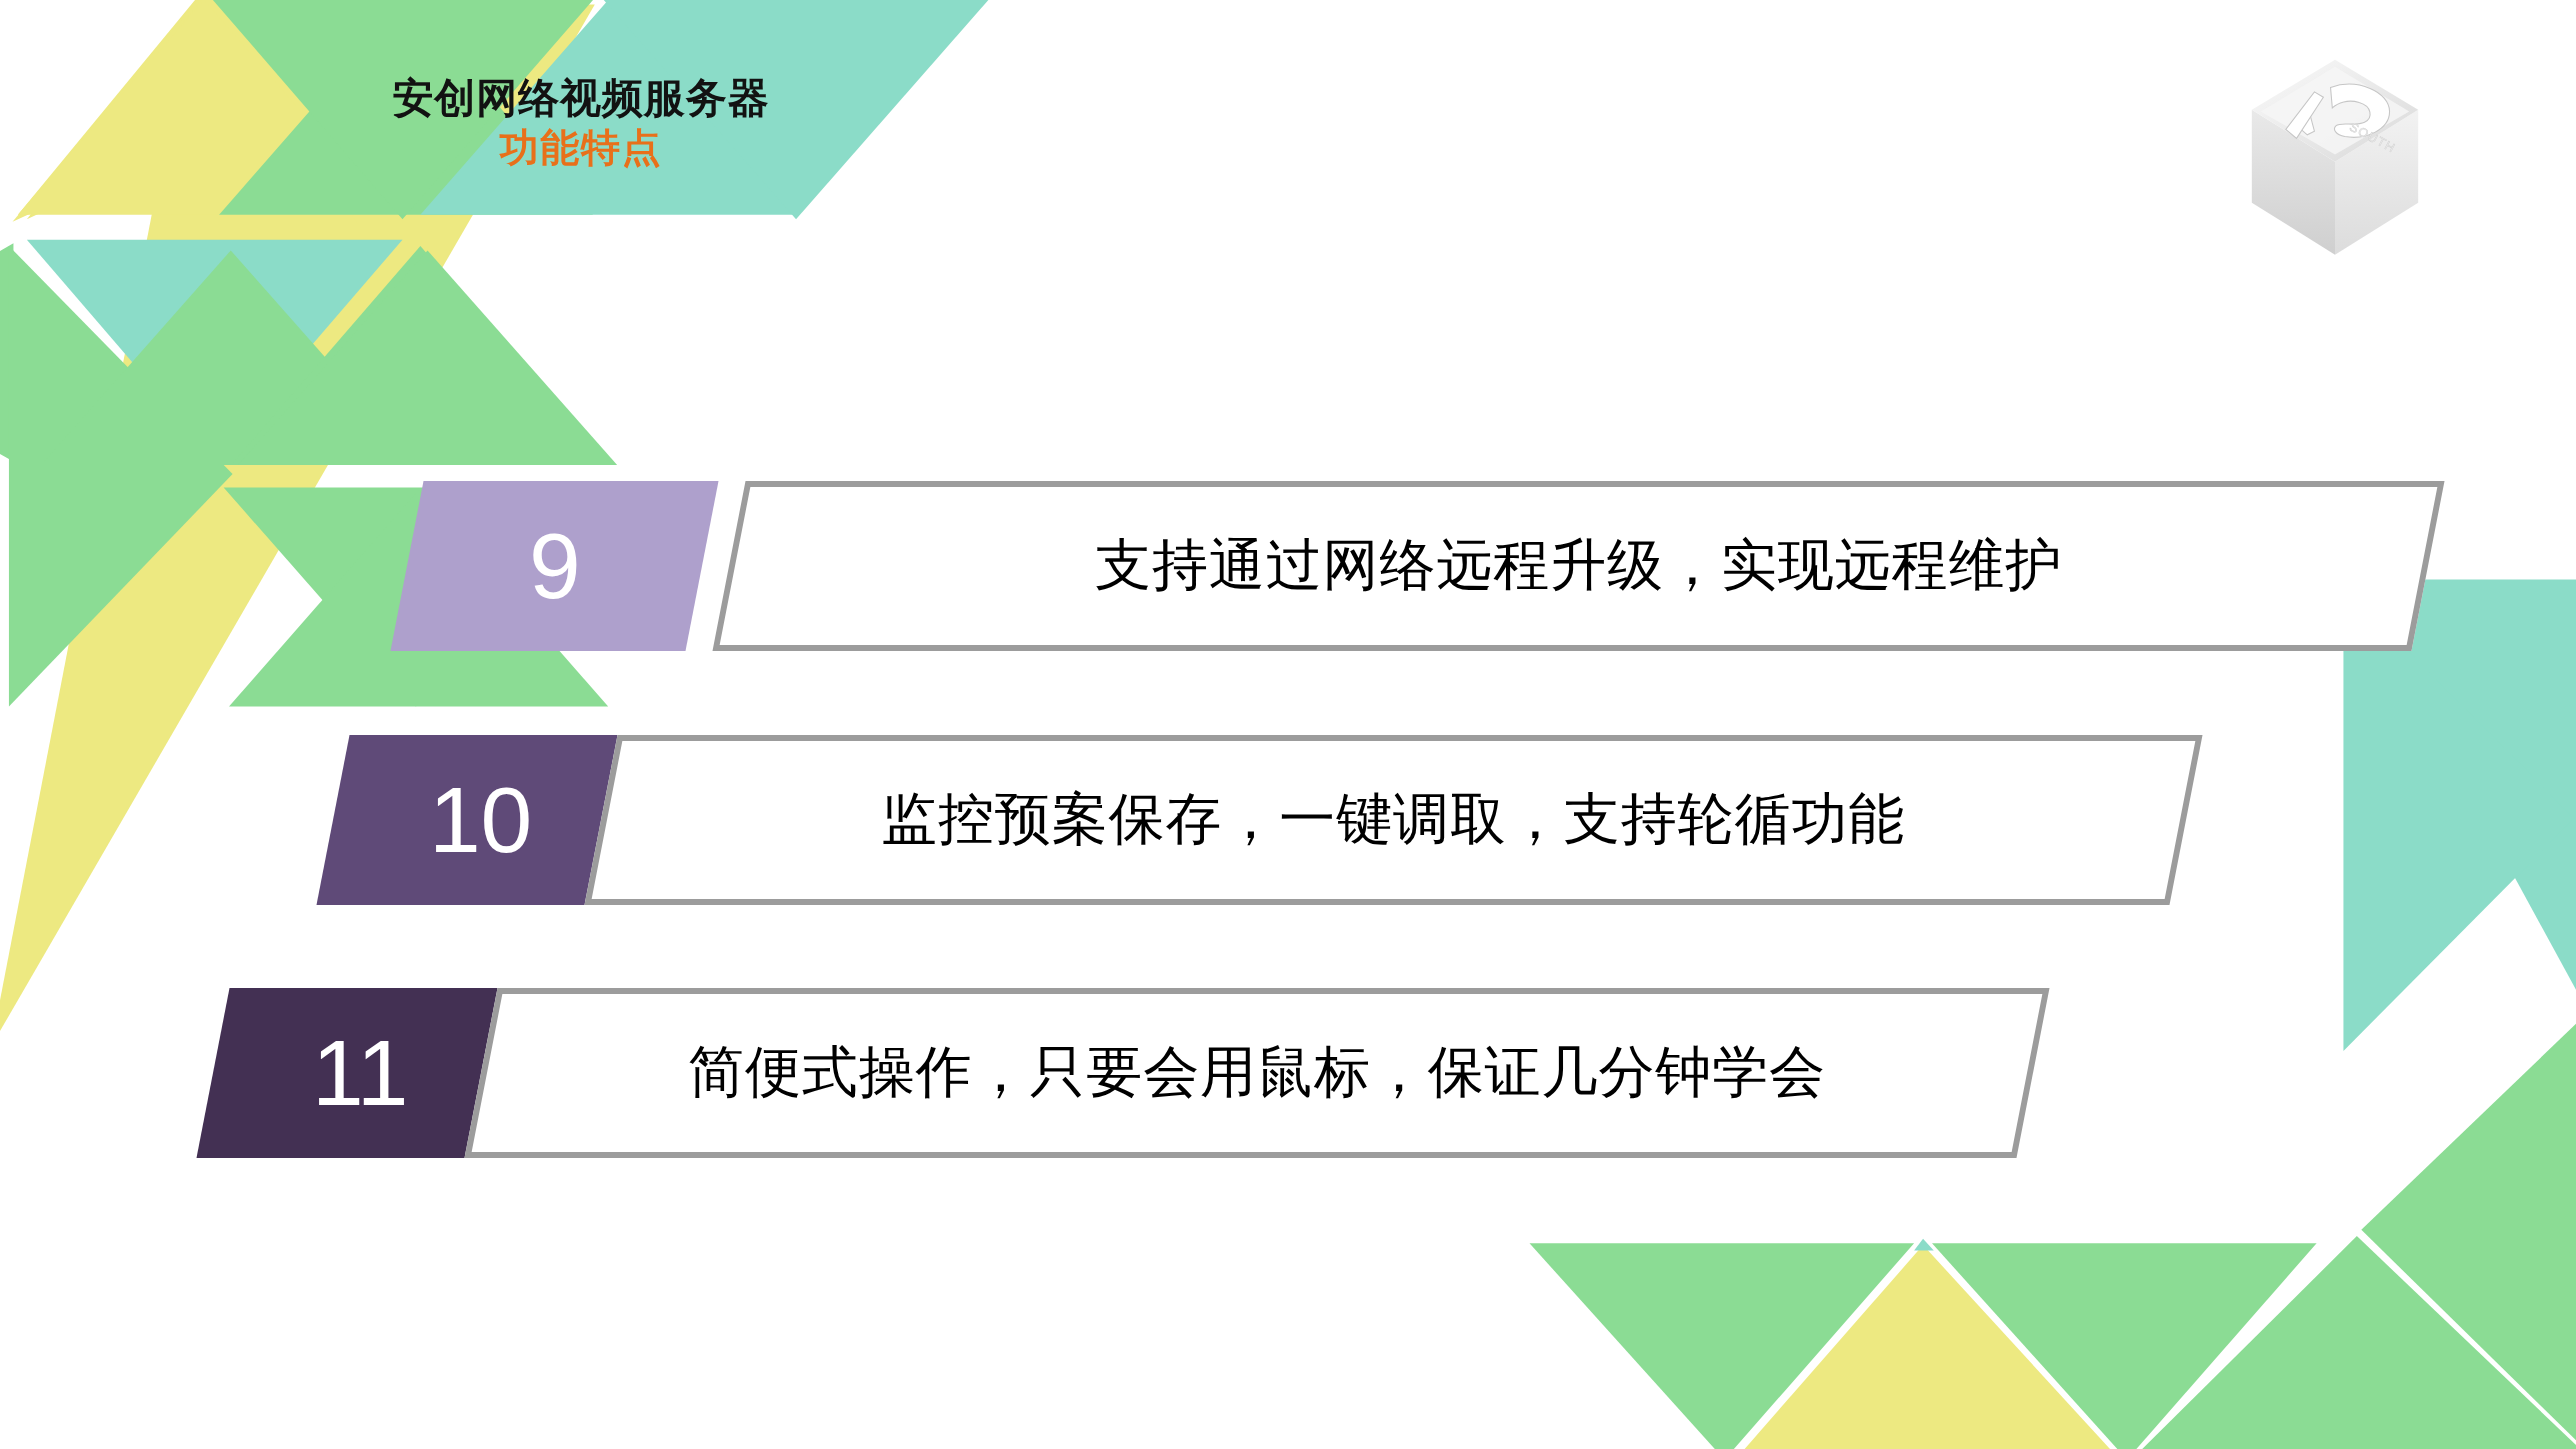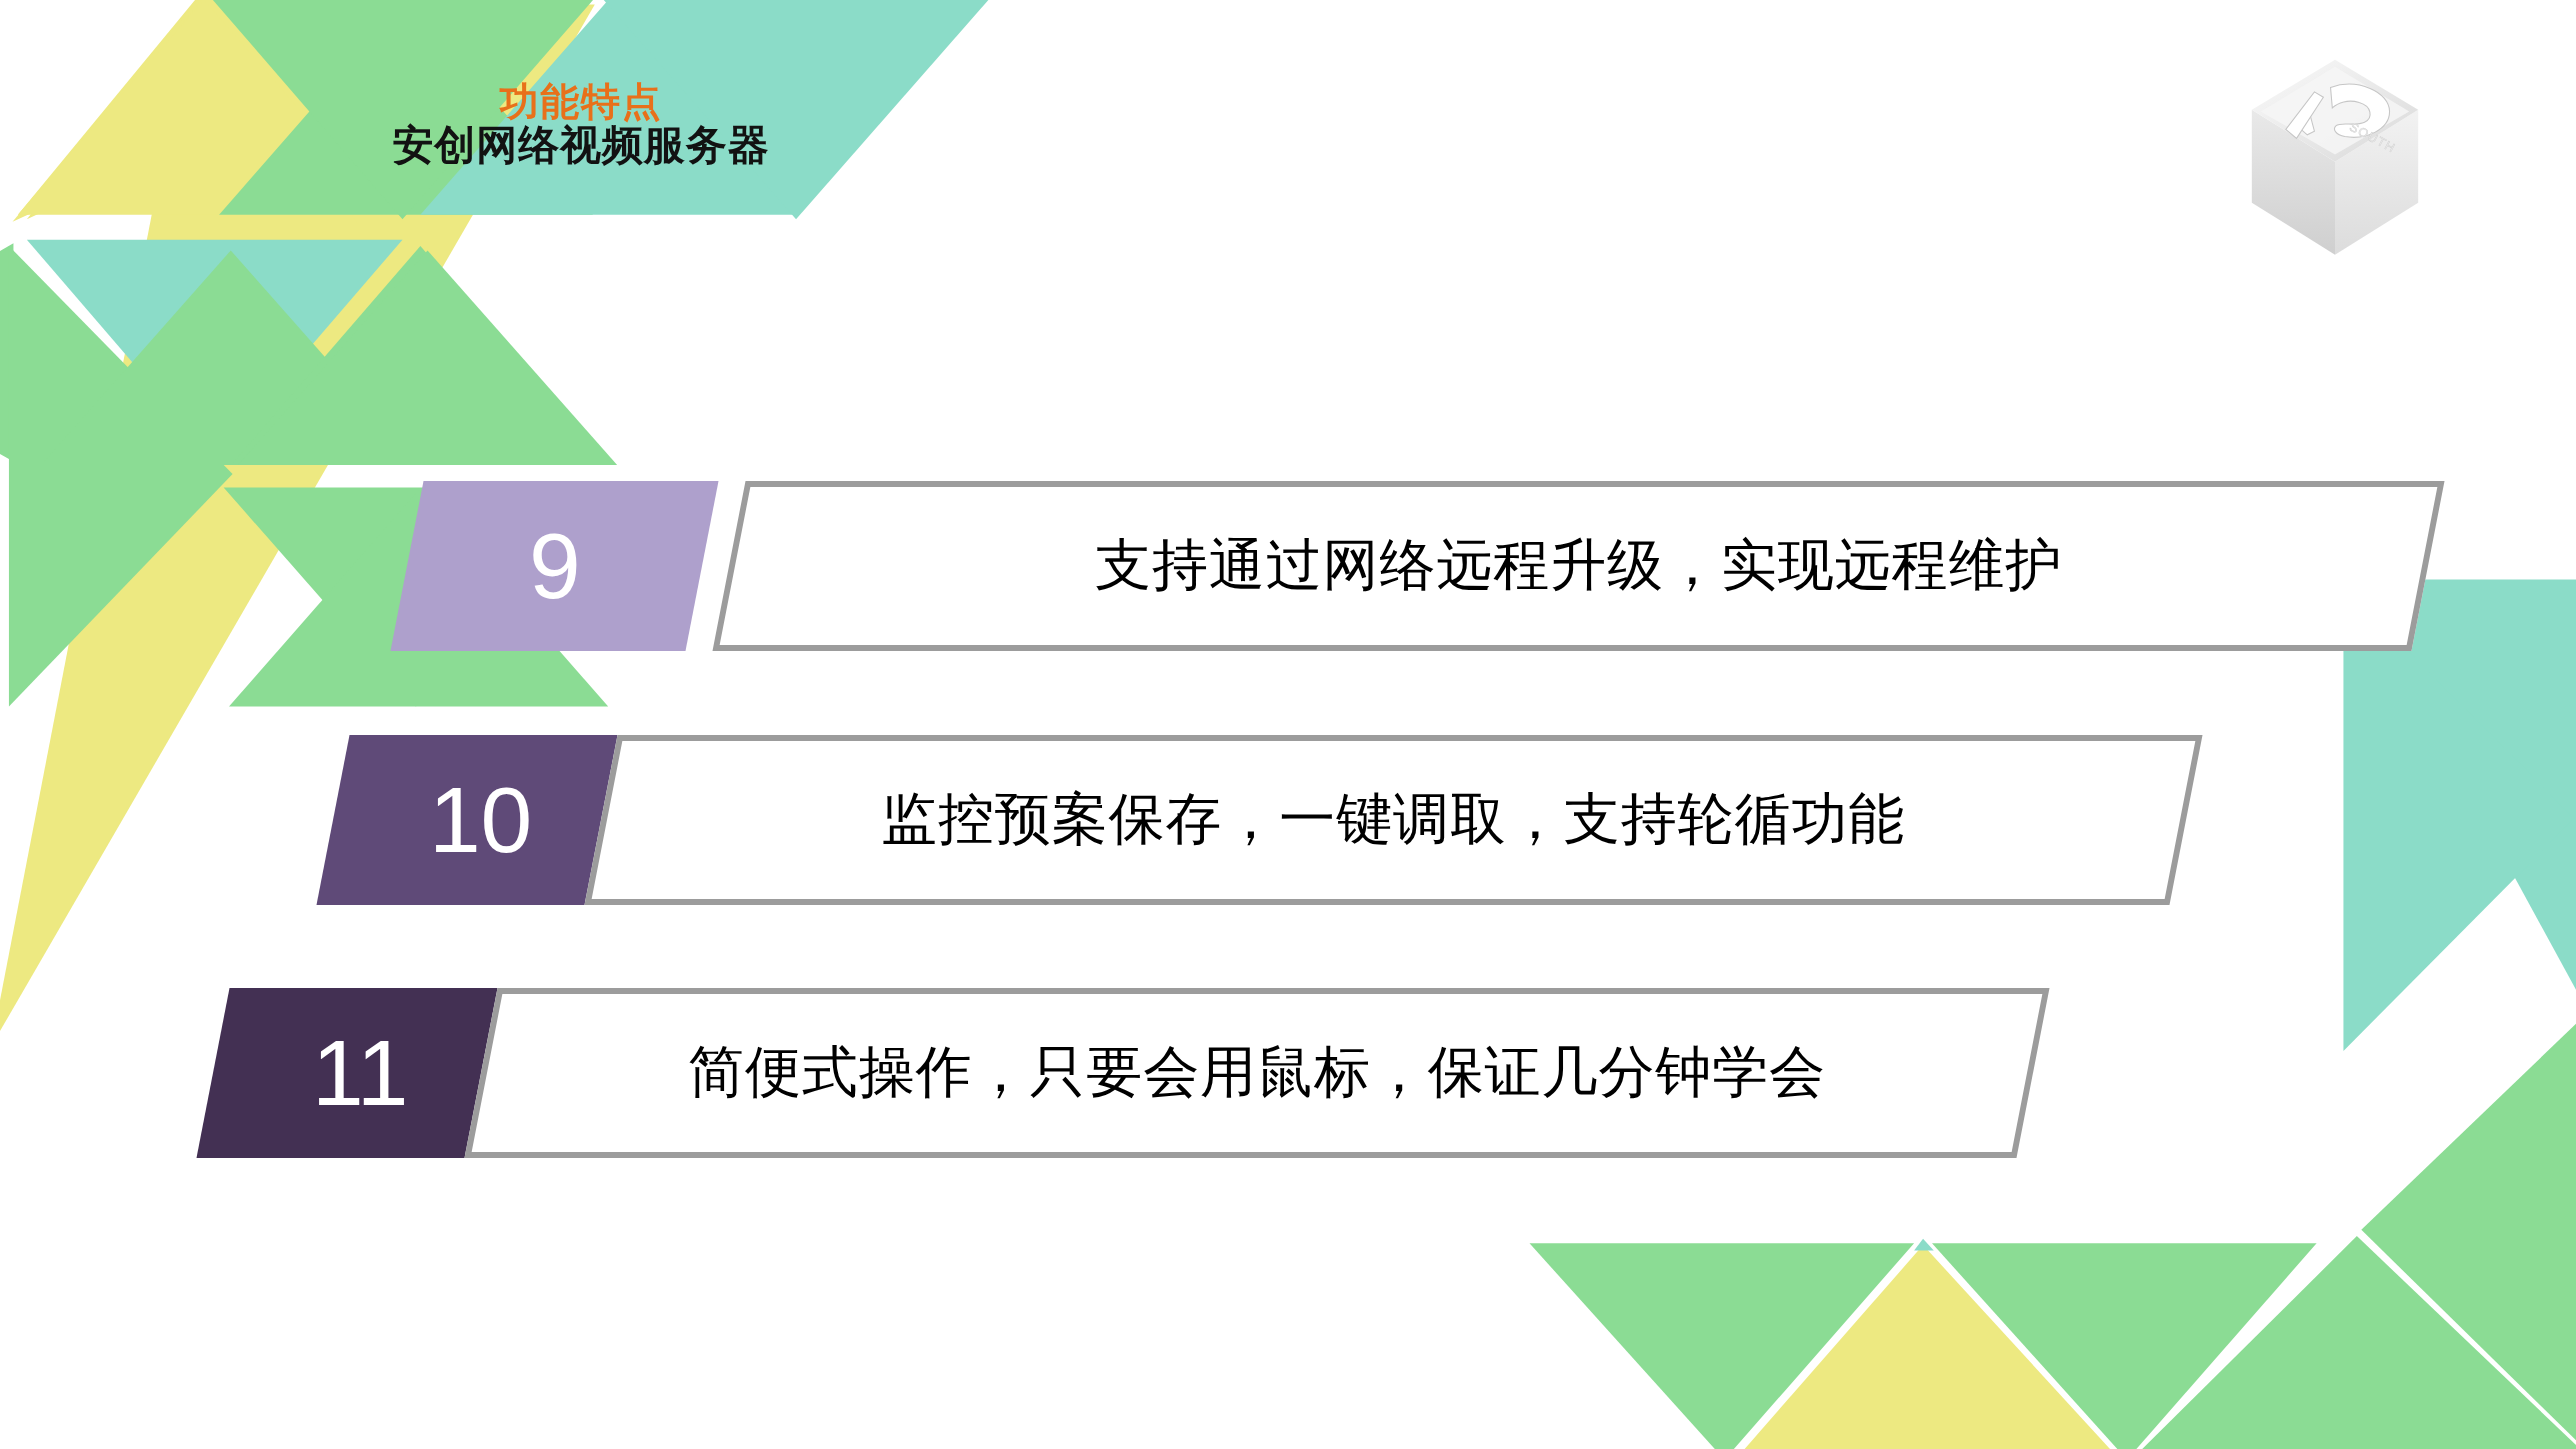--- a/index.html
+++ b/index.html
@@ -185,22 +185,22 @@
       <path d="M 80,100 L 112,58 L 122,64 L 92,110 Z" fill="#ffffff" stroke="#C6C6C6" stroke-width="1.2"></path>
       <path d="M 130,53 C 160,42 196,58 196,80 C 196,100 170,112 146,108
                C 136,106 132,100 136,96 C 142,91 158,97 168,92
                C 178,87 176,74 162,70 C 150,66 138,70 132,76 Z" fill="#ffffff" stroke="#C6C6C6" stroke-width="1.2"></path>
     </g>
 
     <text x="150" y="100" transform="rotate(28 150 100)" font-family="Liberation Sans, sans-serif" font-size="14" fill="#EDEDED" stroke="#CFCFCF" stroke-width="0.5" letter-spacing="1.5">SOUTH</text>
   </svg>
 
   <div id="title-block">
+    <div id="title-main">安创网络视频服务器</div>
     <div id="title-sub">功能特点</div>
-    <div id="title-main">安创网络视频服务器</div>
   </div>
 
   <div class="feature-row" style="left:407px; top:481px; width:2021px;">
     <div class="badge" style="background:#AEA0CC;">
       <span class="badge-num">9</span>
     </div>
     <div class="bar" style="left:322px; width:1699px;">
       <span class="bar-text">支持通过网络远程升级，实现远程维护</span>
     </div>
   </div>

